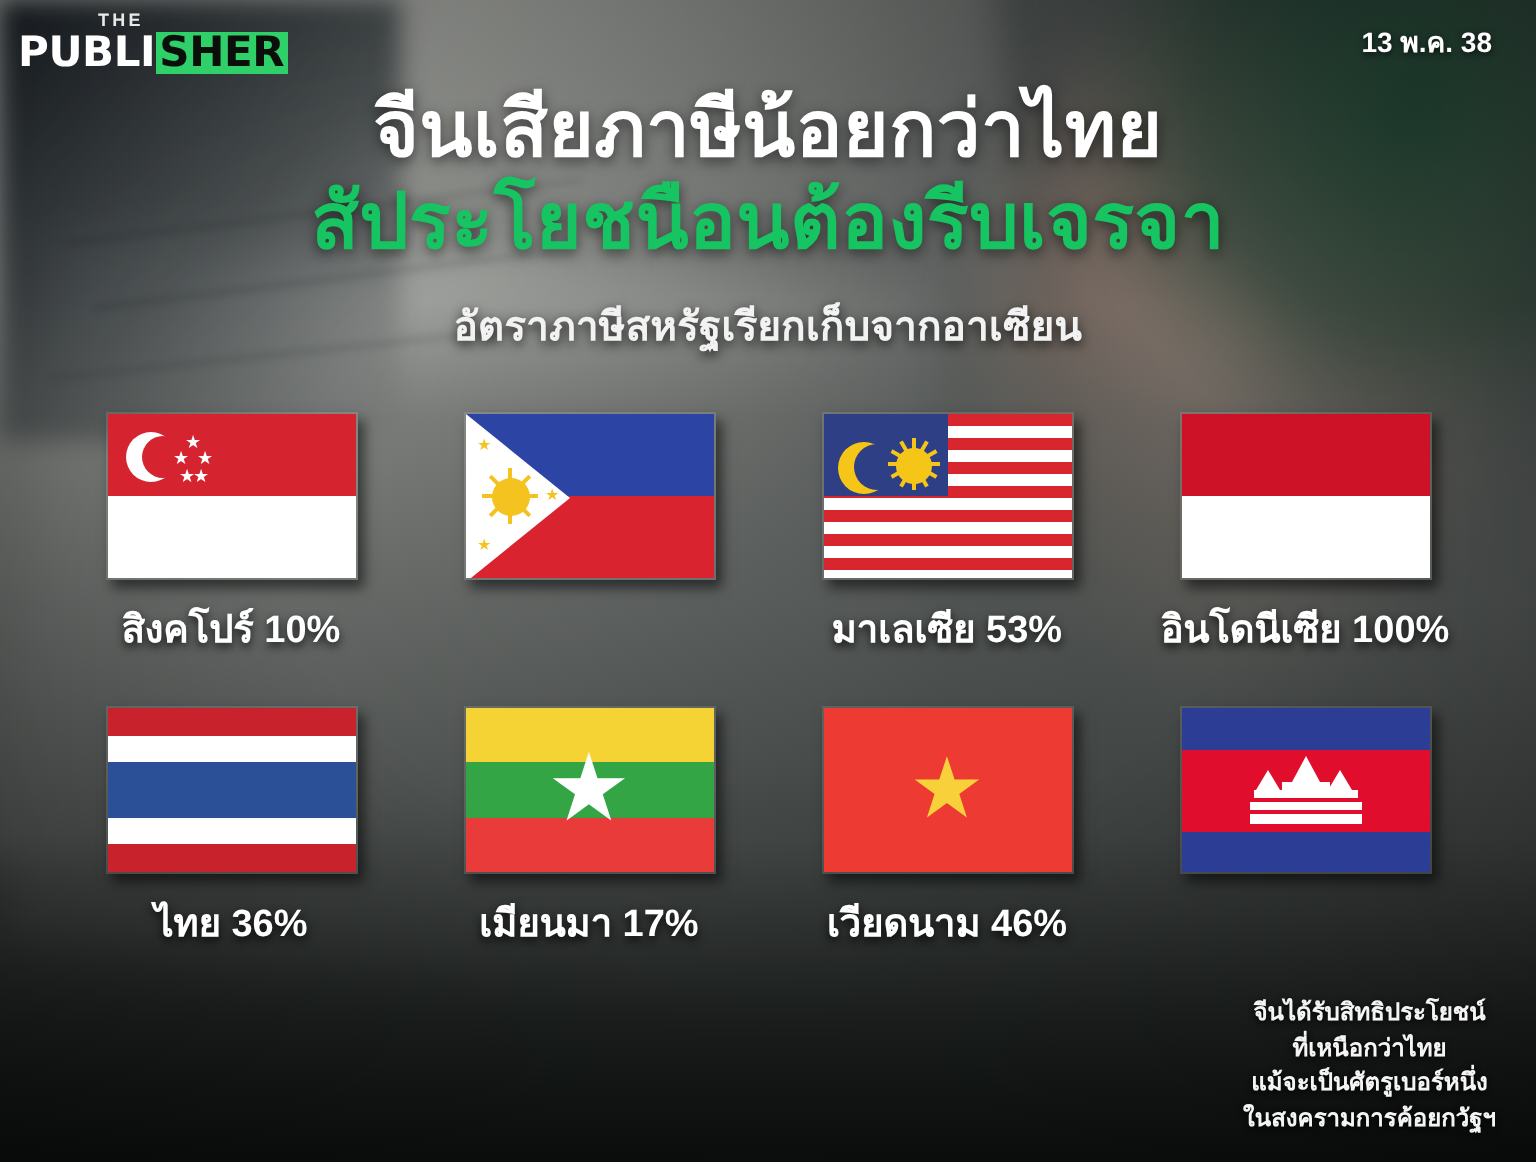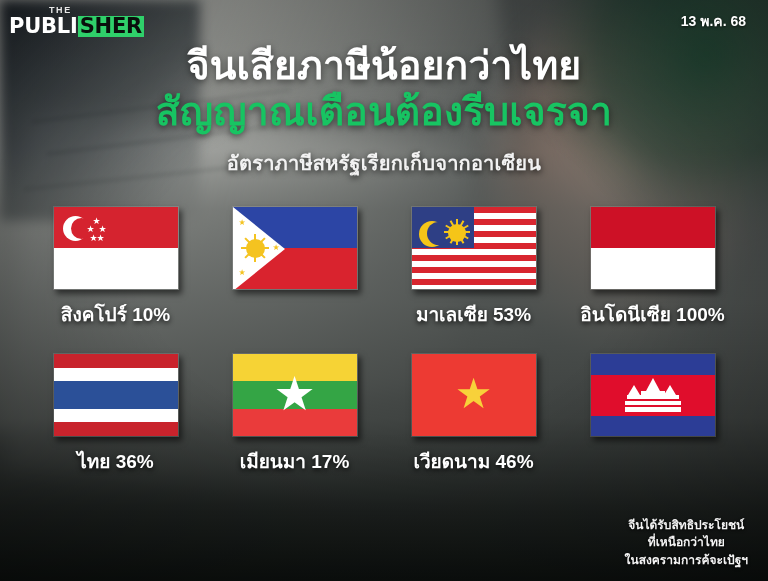--- a/index.html
+++ b/index.html
@@ -176,20 +176,21 @@
   .fl-kh-temple{position:absolute;left:50%;top:26px;transform:translateX(-50%);width:56px;height:34px;}
   .kh-t{position:absolute;background:#fff;}
   .kh-spire{position:absolute;width:0;height:0;border-left:7px solid transparent;
     border-right:7px solid transparent;border-bottom:13px solid #fff;}
 
   
   .note{
     position:absolute;right:20px;bottom:12px;z-index:6;text-align:center;
     color:#f4f4f4;font-size:12px;line-height:1.45;font-weight:600;
     text-shadow:0 1px 3px rgba(0,0,0,.9);
+    font-family:Liberation Mono, monospace;
   }
 </style>
 </head>
 <body>
 
 <div id="stage">
 
   <div class="bg-base"></div>
   <div class="bg-paper"></div>
   <div class="bg-paper2"></div>
@@ -203,25 +204,25 @@
   <div class="bg-vign"></div>
 
   <div class="logo">
     <div class="logo-the">THE</div>
     <div class="logo-row">
       <span class="logo-publi">PUBLI</span>
         <span class="logo-sher">SHER</span>
     </div>
   </div>
 
-  <div class="date">13 พ.ค. 68</div>
+  <div class="date">13 พ.ค. 38</div>
 
   <div class="head">
     <div class="head-l1">จีนเสียภาษีน้อยกว่าไทย</div>
-    <div class="head-l2">สัญญาณเตือนต้องรีบเจรจา</div>
+    <div class="head-l2">สัประโยชนือนต้องรีบเจรจา</div>
     <div class="subhead">อัตราภาษีสหรัฐเรียกเก็บจากอาเซียน</div>
   </div>
 
   <div class="grid">
 
     <div class="cell">
       <div class="flag">
         <div class="fl-sg-top"></div>
         <div class="fl-sg-bot"></div>
         <div class="fl-sg-moon"></div>
@@ -328,16 +329,17 @@
           <div class="kh-t" style="left:0px;top:27px;width:56px;height:5px;"></div>
         </div>
       </div>
     </div>
 
   </div>
 
   <div class="note">
     <div>จีนได้รับสิทธิประโยชน์</div>
     <div>ที่เหนือกว่าไทย</div>
-    <div>ในสงครามการค้จะเปัฐฯ</div>
+    <div>แม้จะเป็นศัตรูเบอร์หนึ่ง</div>
+    <div>ในสงครามการค้อยกวัฐฯ</div>
   </div>
 
 </div>
 
 </body></html>

